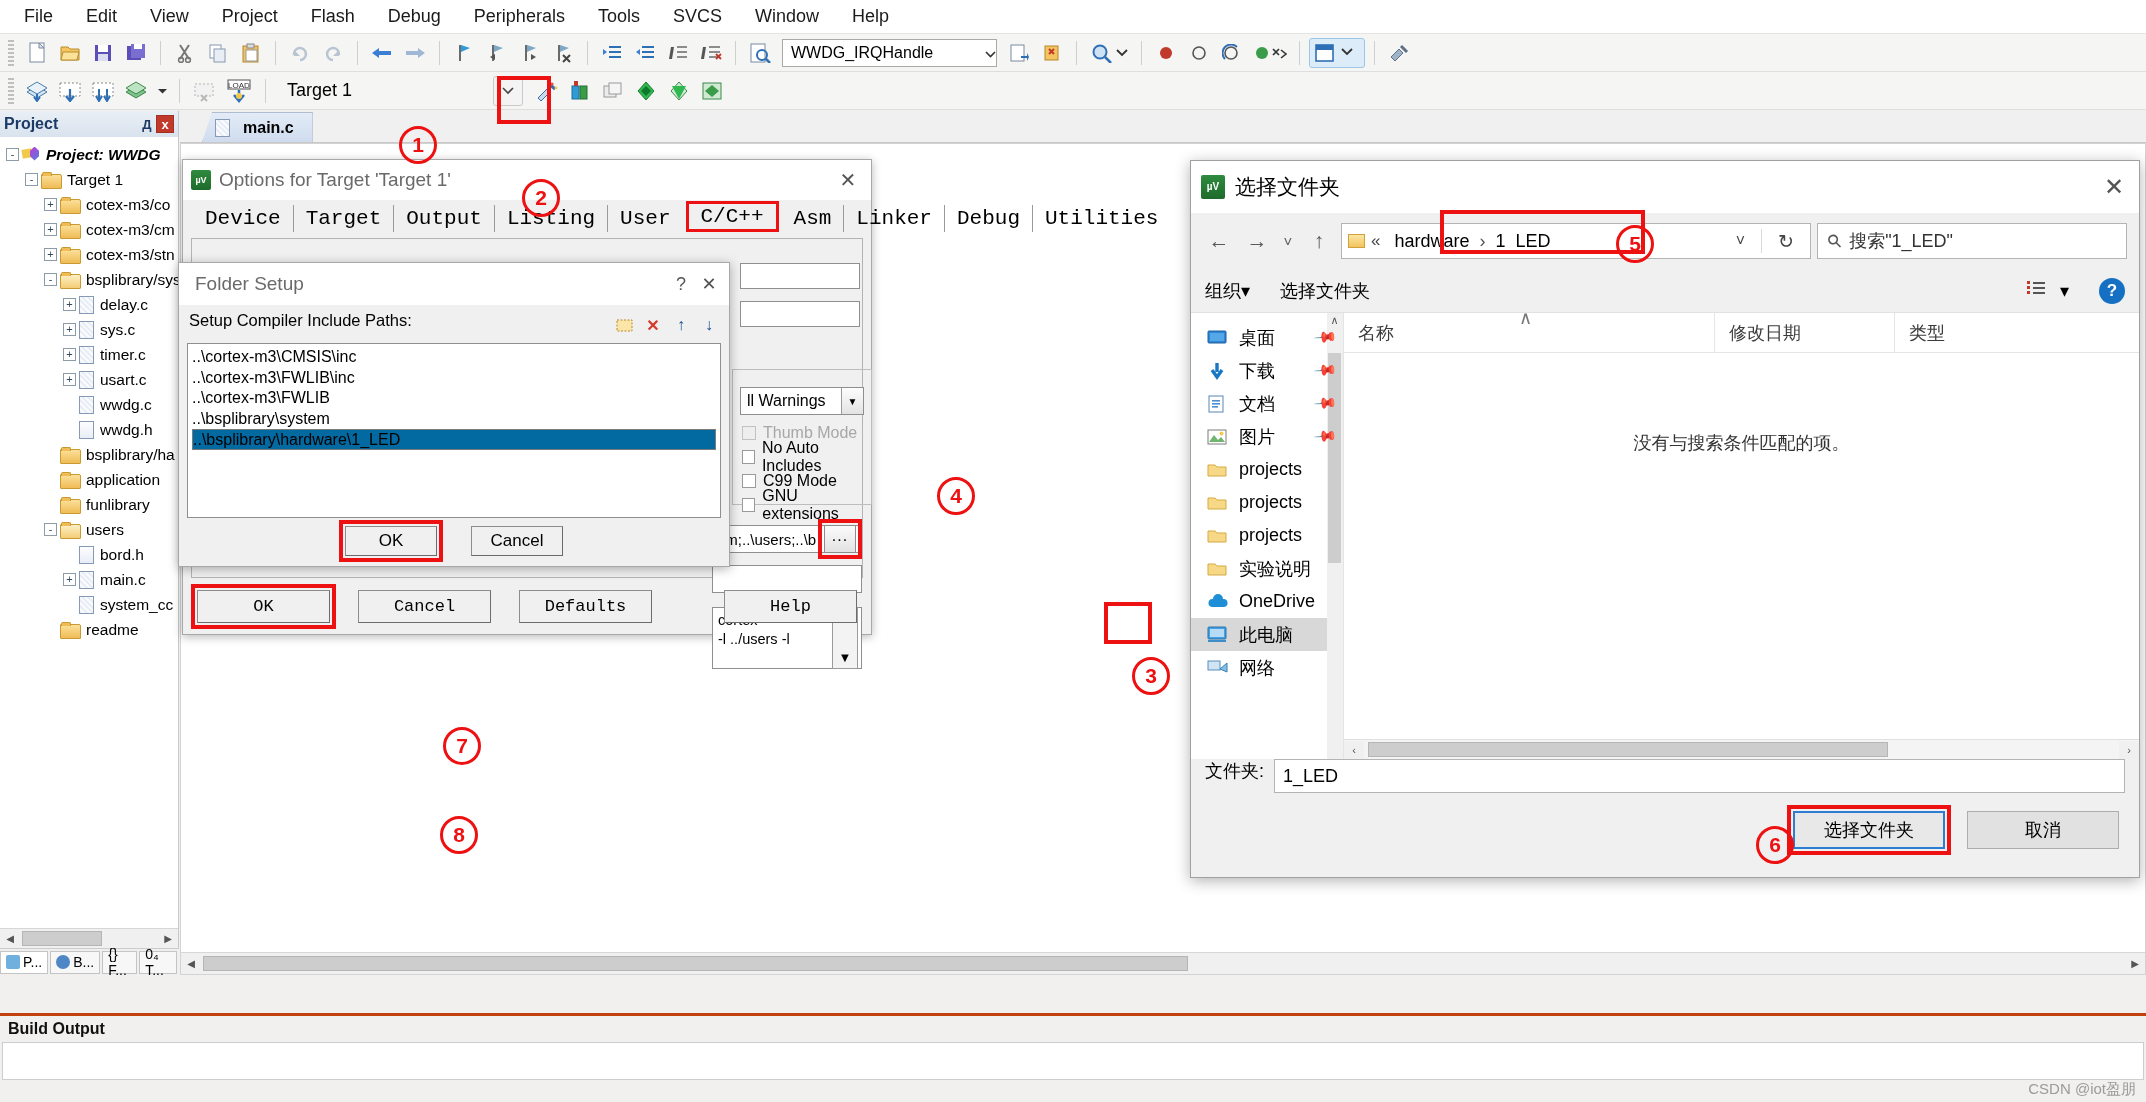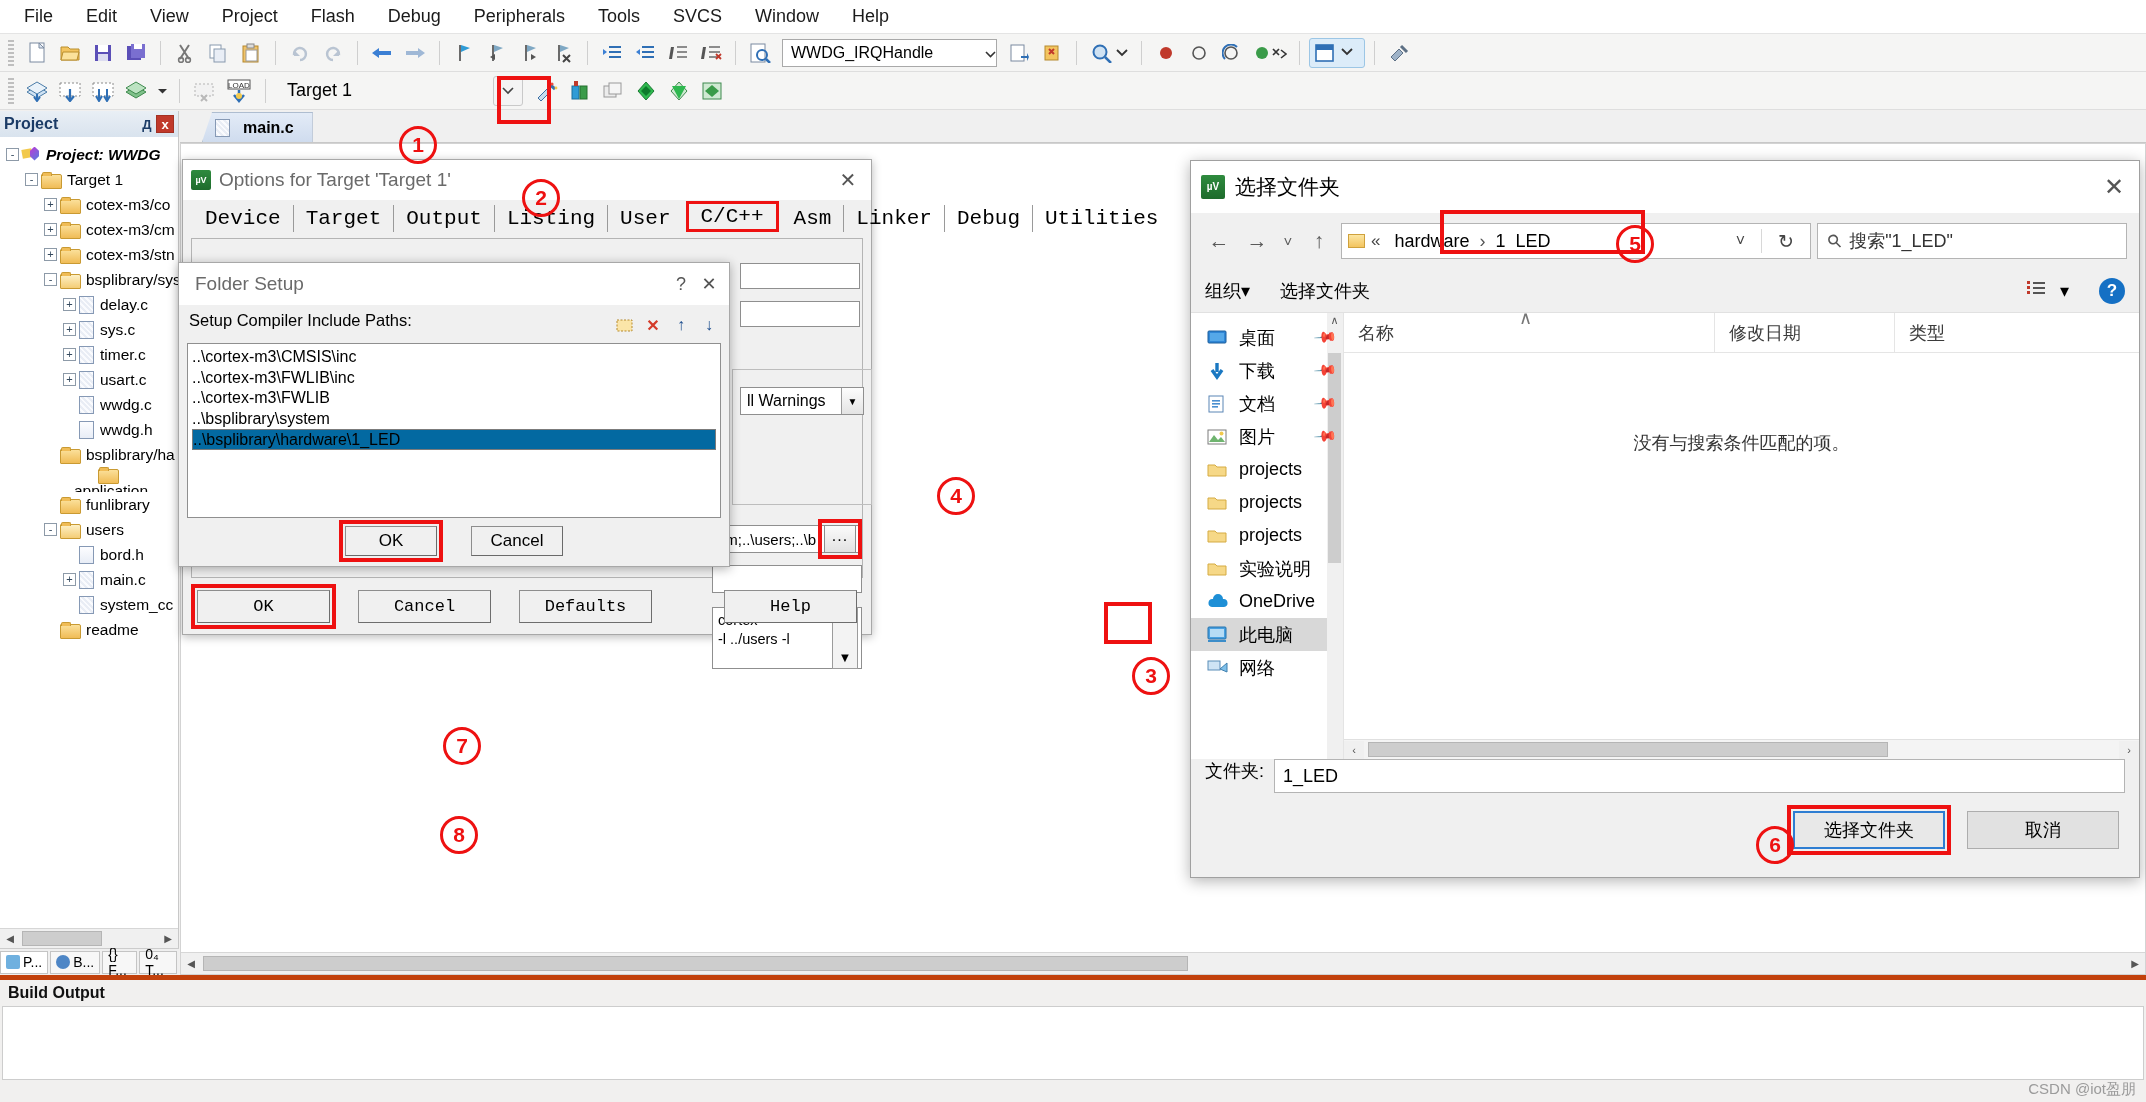--- a/index.html
+++ b/index.html
@@ -53,21 +53,21 @@
   .mini-ic{width:14px;height:14px;border-radius:2px;}
 
   
   #editor-zone { position:absolute; left:180px; top:111px; right:0; bottom:127px; background:#fff;}
   #tabstrip { height:32px; background:#f0f0f0; display:flex; align-items:flex-end; border-bottom:1px solid #c8c8c8;}
   .etab { display:flex; align-items:center; gap:7px; height:30px; padding:0 18px 0 12px; background:linear-gradient(#e3ebf7,#cfdcee); border:1px solid #aebdd0; border-bottom:none; margin-left:22px; font-weight:bold; font-size:16px; clip-path:polygon(10px 0,100% 0,100% 100%,0 100%);}
   #editor-body { position:absolute; top:32px; left:0; right:0; bottom:0; background:#fff; border:1px solid #d3d3d3;}
   #editor-hscroll{ position:absolute; left:0; right:0; bottom:0; height:22px; background:#f0f0f0; border-top:1px solid #d7d7d7; display:flex; align-items:center;}
 
   
-  #build-output { position:absolute; left:0; right:0; bottom:0; height:127px; background:#f1f0ef; border-top:5px solid #c2410c;}
+  #build-output { position:absolute; left:0; right:0; bottom:0; height:89px; background:#f1f0ef; border-top:3px solid #c2410c;}
   #bo-title { height:26px; display:flex; align-items:center; padding-left:8px; font-weight:bold; font-size:16px; color:#111; }
   #bo-body { position:absolute; top:26px; left:2px; right:2px; bottom:22px; background:#fff; border:1px solid #cdcdcd;}
   #watermark { position:absolute; right:10px; bottom:3px; font-size:15px; color:#9b9b9b;}
 
   
   #options-dialog { position:absolute; left:182px; top:159px; width:690px; height:476px; background:#f0f0f0; border:1px solid #a8a8a8; box-shadow:0 2px 9px rgba(0,0,0,.28);}
   #od-title { height:40px; background:#fff; display:flex; align-items:center; padding:0 8px; }
   #od-title .ttxt { font-size:19px; color:#6a6a6a; margin-left:8px; flex:1;}
   .keilicon { width:20px; height:20px; background:linear-gradient(#2e8b3e,#1e6b2c); color:#fff; font-size:9px; font-weight:bold; display:flex; align-items:center; justify-content:center; line-height:1; border-radius:2px;}
   .dlg-x { width:30px; height:30px; display:flex; align-items:center; justify-content:center; font-size:20px; color:#555;}
@@ -535,21 +535,21 @@
       <div class="trow" style="padding-left: 63px;">
         <span class="nodash"></span>
         <span class="fileic"></span>
         <span class="tlabel">wwdg.h</span>
       </div>
       <div class="trow" style="padding-left: 44px;">
         <span class="nodash"></span>
         <span class="folder"></span>
         <span class="tlabel">bsplibrary/ha</span>
       </div>
-      <div class="trow" style="padding-left: 44px; flex-direction: column;">
+      <div class="trow" style="padding-left: 44px;">
         <span class="nodash"></span>
         <span class="folder"></span>
         <span class="tlabel">application</span>
       </div>
       <div class="trow" style="padding-left: 44px;">
         <span class="nodash"></span>
         <span class="folder"></span>
         <span class="tlabel">funlibrary</span>
       </div>
       <div class="trow" style="padding-left: 44px;">
@@ -646,20 +646,38 @@
 
     <div class="fieldbox" style="left:548px; top:24px; width:120px; height:26px;"></div>
     <div class="fieldbox" style="left:548px; top:62px; width:120px; height:26px;"></div>
 
     <div class="selbox" style="left:548px; top:148px; width:124px; height:28px;">
       <div class="sv">ll Warnings</div>
       <div class="sa">▼</div>
     </div>
 
     <div class="grpbox" style="left:540px; top:130px; width:140px; height:136px; border:1px solid #bdbdbd;"></div>
+    <div style="position:absolute; left:550px; top:182px; width:130px;">
+      <div class="chkrow">
+        <span class="chk dis"></span>
+        <span class="dim">Thumb Mode</span>
+      </div>
+      <div class="chkrow">
+        <span class="chk"></span>
+        <span>No Auto Includes</span>
+      </div>
+      <div class="chkrow">
+        <span class="chk"></span>
+        <span>C99 Mode</span>
+      </div>
+      <div class="chkrow">
+        <span class="chk"></span>
+        <span>GNU extensions</span>
+      </div>
+    </div>
 
     <div class="fieldbox" style="left:520px; top:286px; width:150px; height:28px; display:flex; align-items:center; padding-left:4px; font-size:15px; overflow:hidden; white-space:nowrap;">
       <span>em;..\users;..\b</span>
     </div>
     <div class="dots-btn" style="left:632px; top:286px;">
       <span>...</span>
     </div>
     <div class="redbox" style="left:626px; top:280px; width:44px; height:40px;"></div>
 
     <div class="fieldbox" style="left:520px; top:326px; width:150px; height:28px;"></div>

